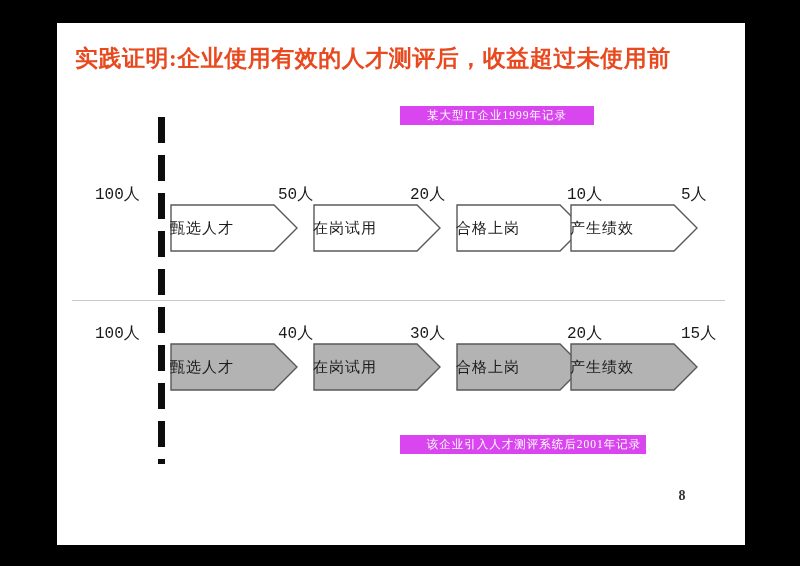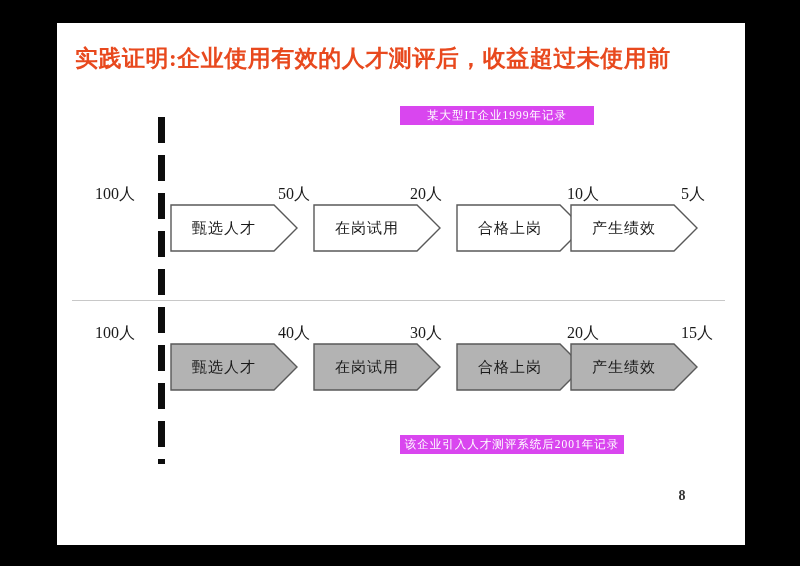--- a/index.html
+++ b/index.html
@@ -42,21 +42,21 @@
     color: #ffffff;
     font-size: 11.5px;
     line-height: 19px;
     height: 19px;
     text-align: center;
     letter-spacing: 1px;
     white-space: nowrap;
     font-family: "Liberation Serif", "DejaVu Serif", serif;
   }
   #caption-top   { left: 343px; top: 83px;  width: 194px; }
-  #caption-bottom{ left: 343px; top: 412px; width: 224px; }
+  #caption-bottom{ left: 343px; top: 412px; width: 224px; padding-left: 22px; }
 
   
   #axis {
     position: absolute;
     left: 101px;
     top: 94px;
     width: 7px;
     height: 347px;
   }
   #axis .dash {
@@ -81,21 +81,21 @@
     width: 688px;
     height: 22px;
   }
   #nums-top    { top: 161px; }
   #nums-bottom { top: 300px; }
   .num {
     position: absolute;
     font-size: 16px;
     color: #1a1a1a;
     white-space: nowrap;
-    font-family: Liberation Serif, serif;
+    font-family: Liberation Mono, monospace;
   }
   .num.n0 { left: 38px;  }
   .num.n1 { left: 221px; }
   .num.n2 { left: 353px; }
   .num.n3 { left: 510px; }
   .num.n4 { left: 624px; }
 
   
   .chev-row {
     position: absolute;
@@ -123,21 +123,20 @@
     width: 128px;
     height: 48px;
   }
   .chev .chev-label {
     position: absolute;
     left: 0;
     top: 0;
     width: 108px;
     height: 48px;
     line-height: 48px;
-    text-align: center;
     font-size: 15px;
     color: #1a1a1a;
     letter-spacing: 1px;
     white-space: nowrap;
     font-family: "Liberation Serif", "DejaVu Serif", serif;
   }
 
   
   #footer {
     position: absolute;

